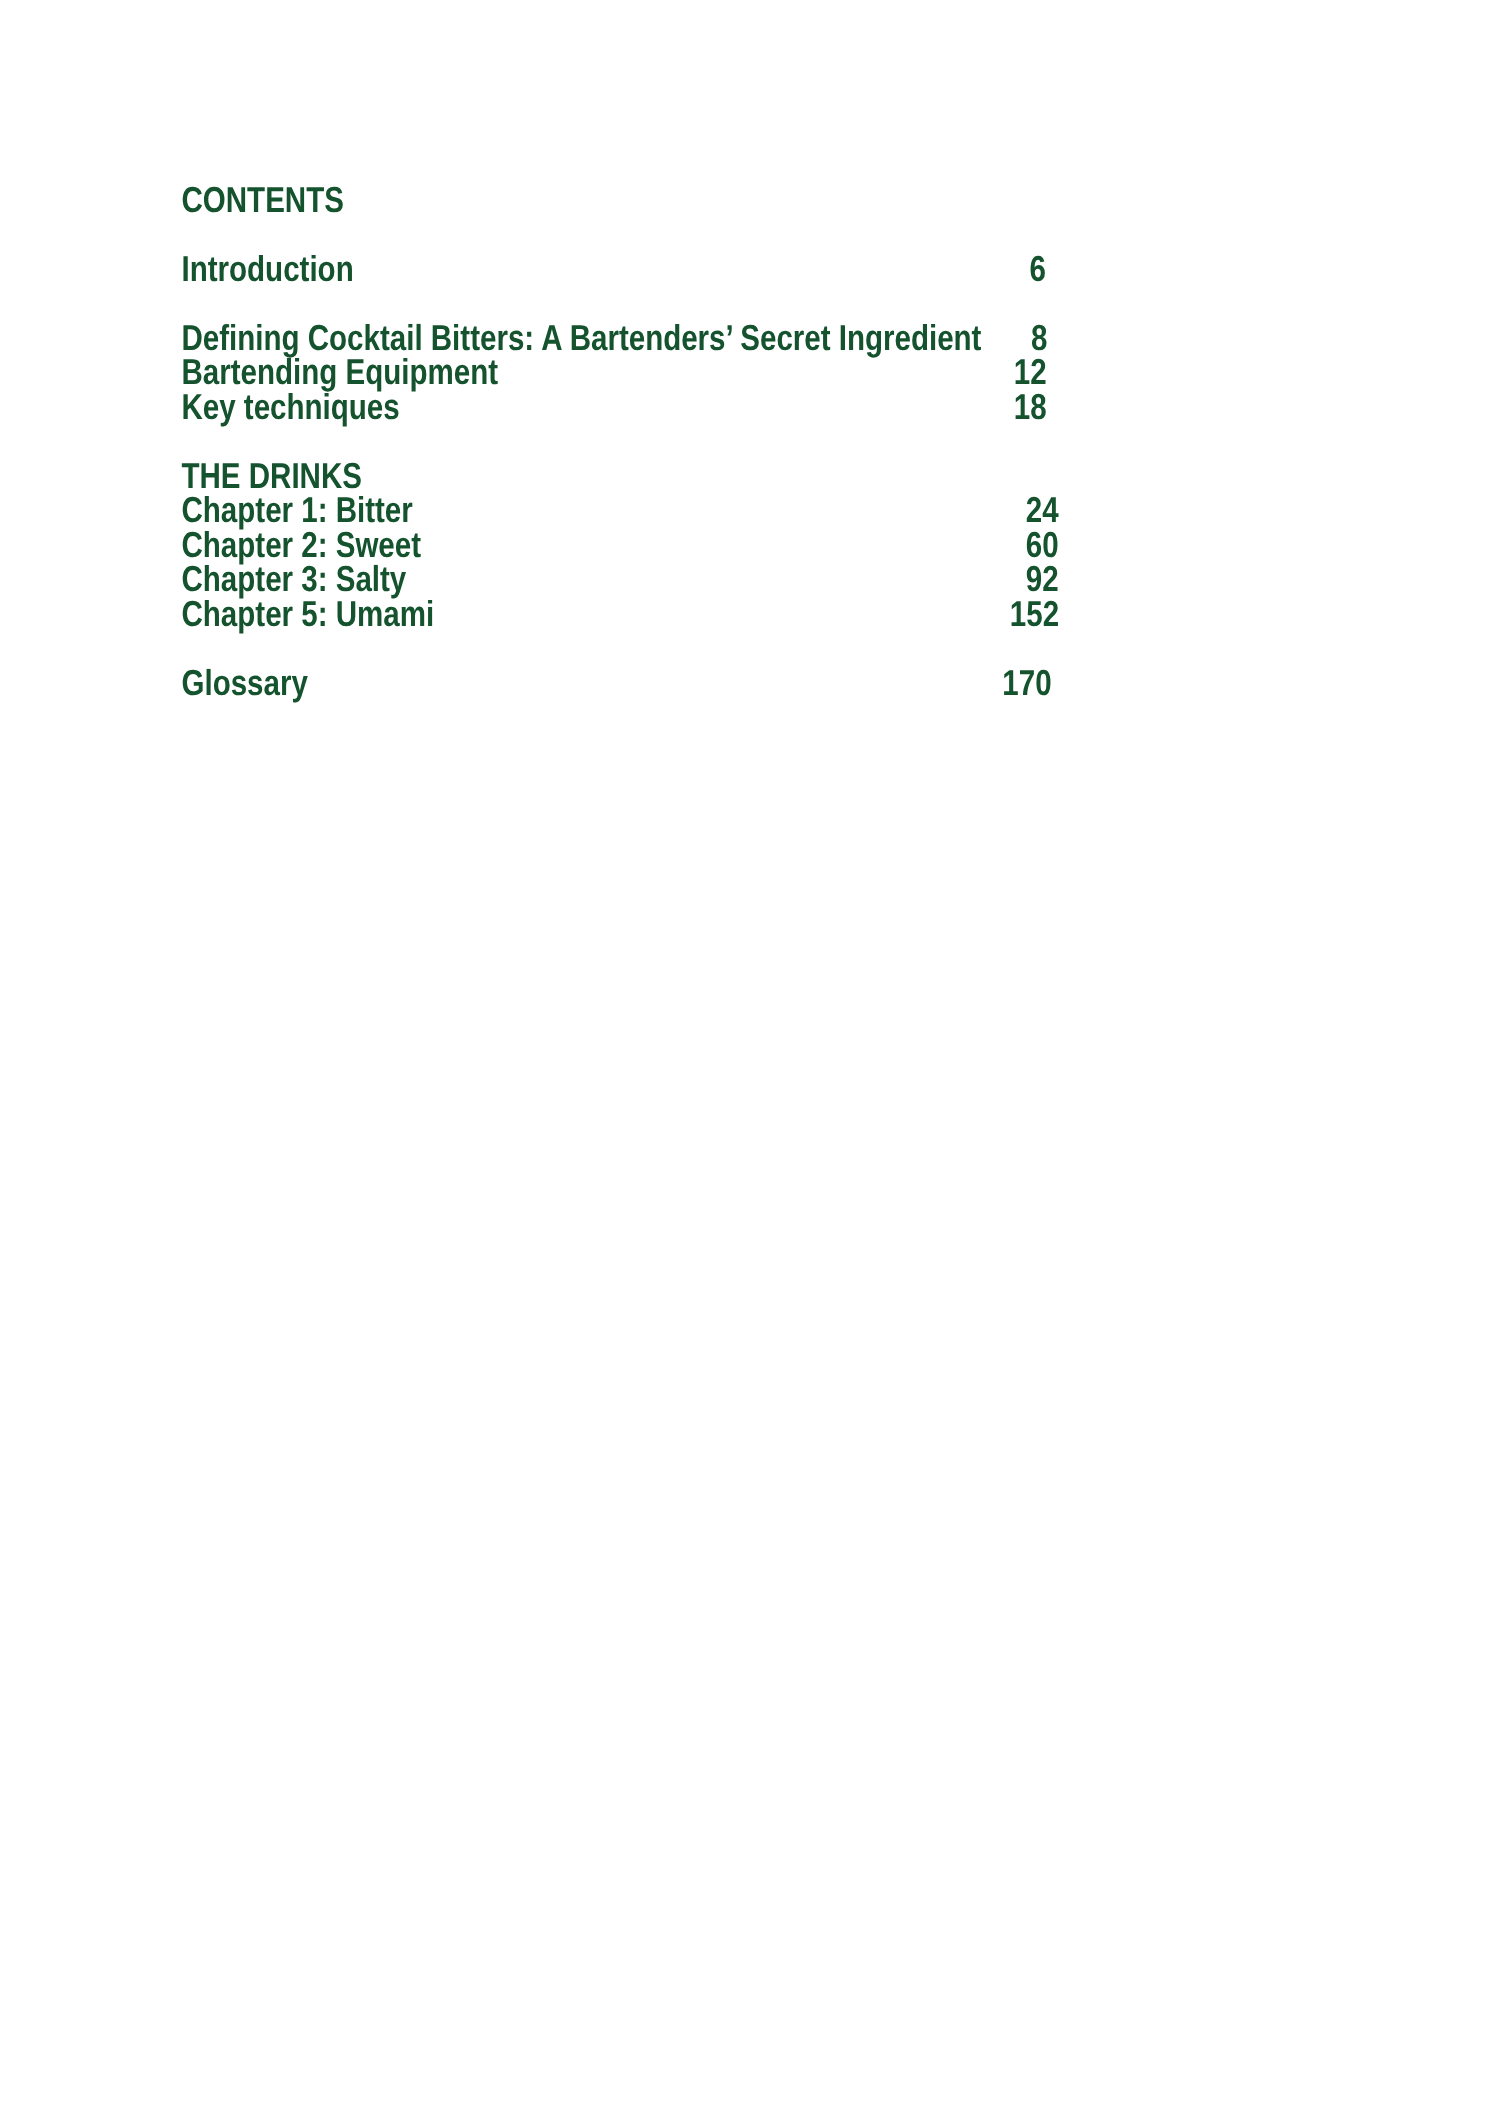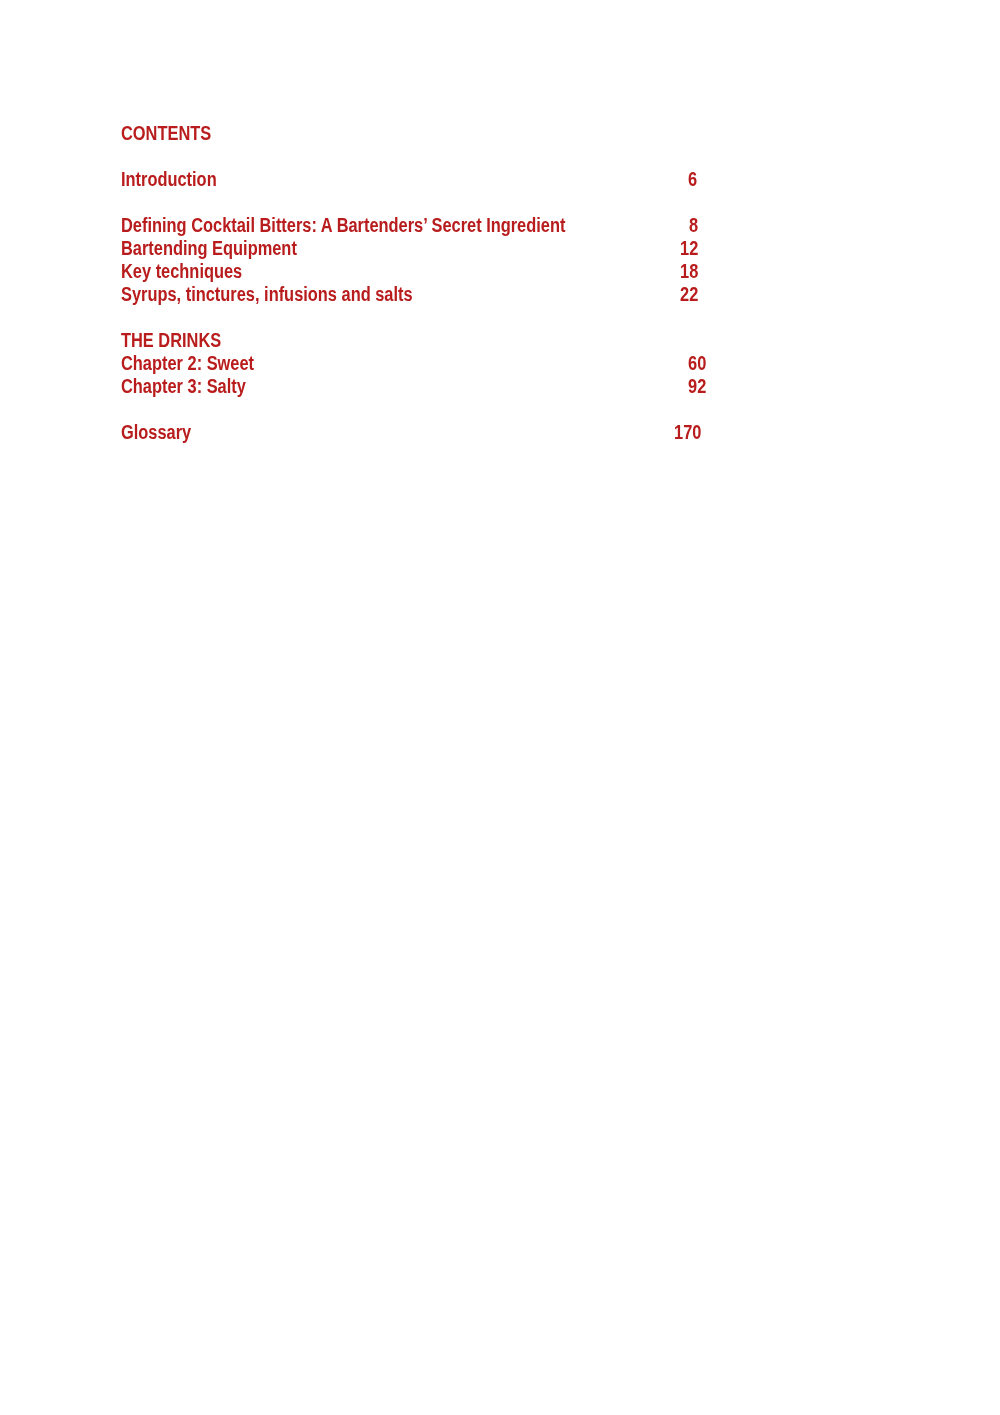--- a/index.html
+++ b/index.html
@@ -17,22 +17,22 @@
   .page {
     position: absolute;
     inset: 0;
     background: #ffffff;
   }
   .toc {
     position: absolute;
     left: 121px;
     top: 122px;
     width: 585px;
-    color: #b91c1c;
-    font-size: 20px;
+    color: #14532d;
+    font-size: 24px;
     font-weight: 700;
     line-height: 23px;
   }
   .row {
     position: relative;
     height: 23px;
   }
   .spacer {
     height: 23px;
   }
@@ -84,37 +84,41 @@
       <span class="num">8</span>
     </div>
     <div class="row sec-b">
       <span class="label">Bartending Equipment</span>
       <span class="num">12</span>
     </div>
     <div class="row sec-b">
       <span class="label">Key techniques</span>
       <span class="num">18</span>
     </div>
-    <div class="row sec-b">
-      <span class="label">Syrups, tinctures, infusions and salts</span>
-      <span class="num">22</span>
-    </div>
 
     <div class="spacer"></div>
 
     <div class="row">
       <span class="heading-text">THE DRINKS</span>
+    </div>
+    <div class="row sec-c">
+      <span class="label">Chapter 1: Bitter</span>
+      <span class="num">24</span>
     </div>
     <div class="row sec-c">
       <span class="label">Chapter 2: Sweet</span>
       <span class="num">60</span>
     </div>
     <div class="row sec-c">
       <span class="label">Chapter 3: Salty</span>
       <span class="num">92</span>
+    </div>
+    <div class="row sec-c">
+      <span class="label">Chapter 5: Umami</span>
+      <span class="num">152</span>
     </div>
 
     <div class="spacer"></div>
 
     <div class="row sec-d">
       <span class="label">Glossary</span>
       <span class="num">170</span>
     </div>
 
   </div>

